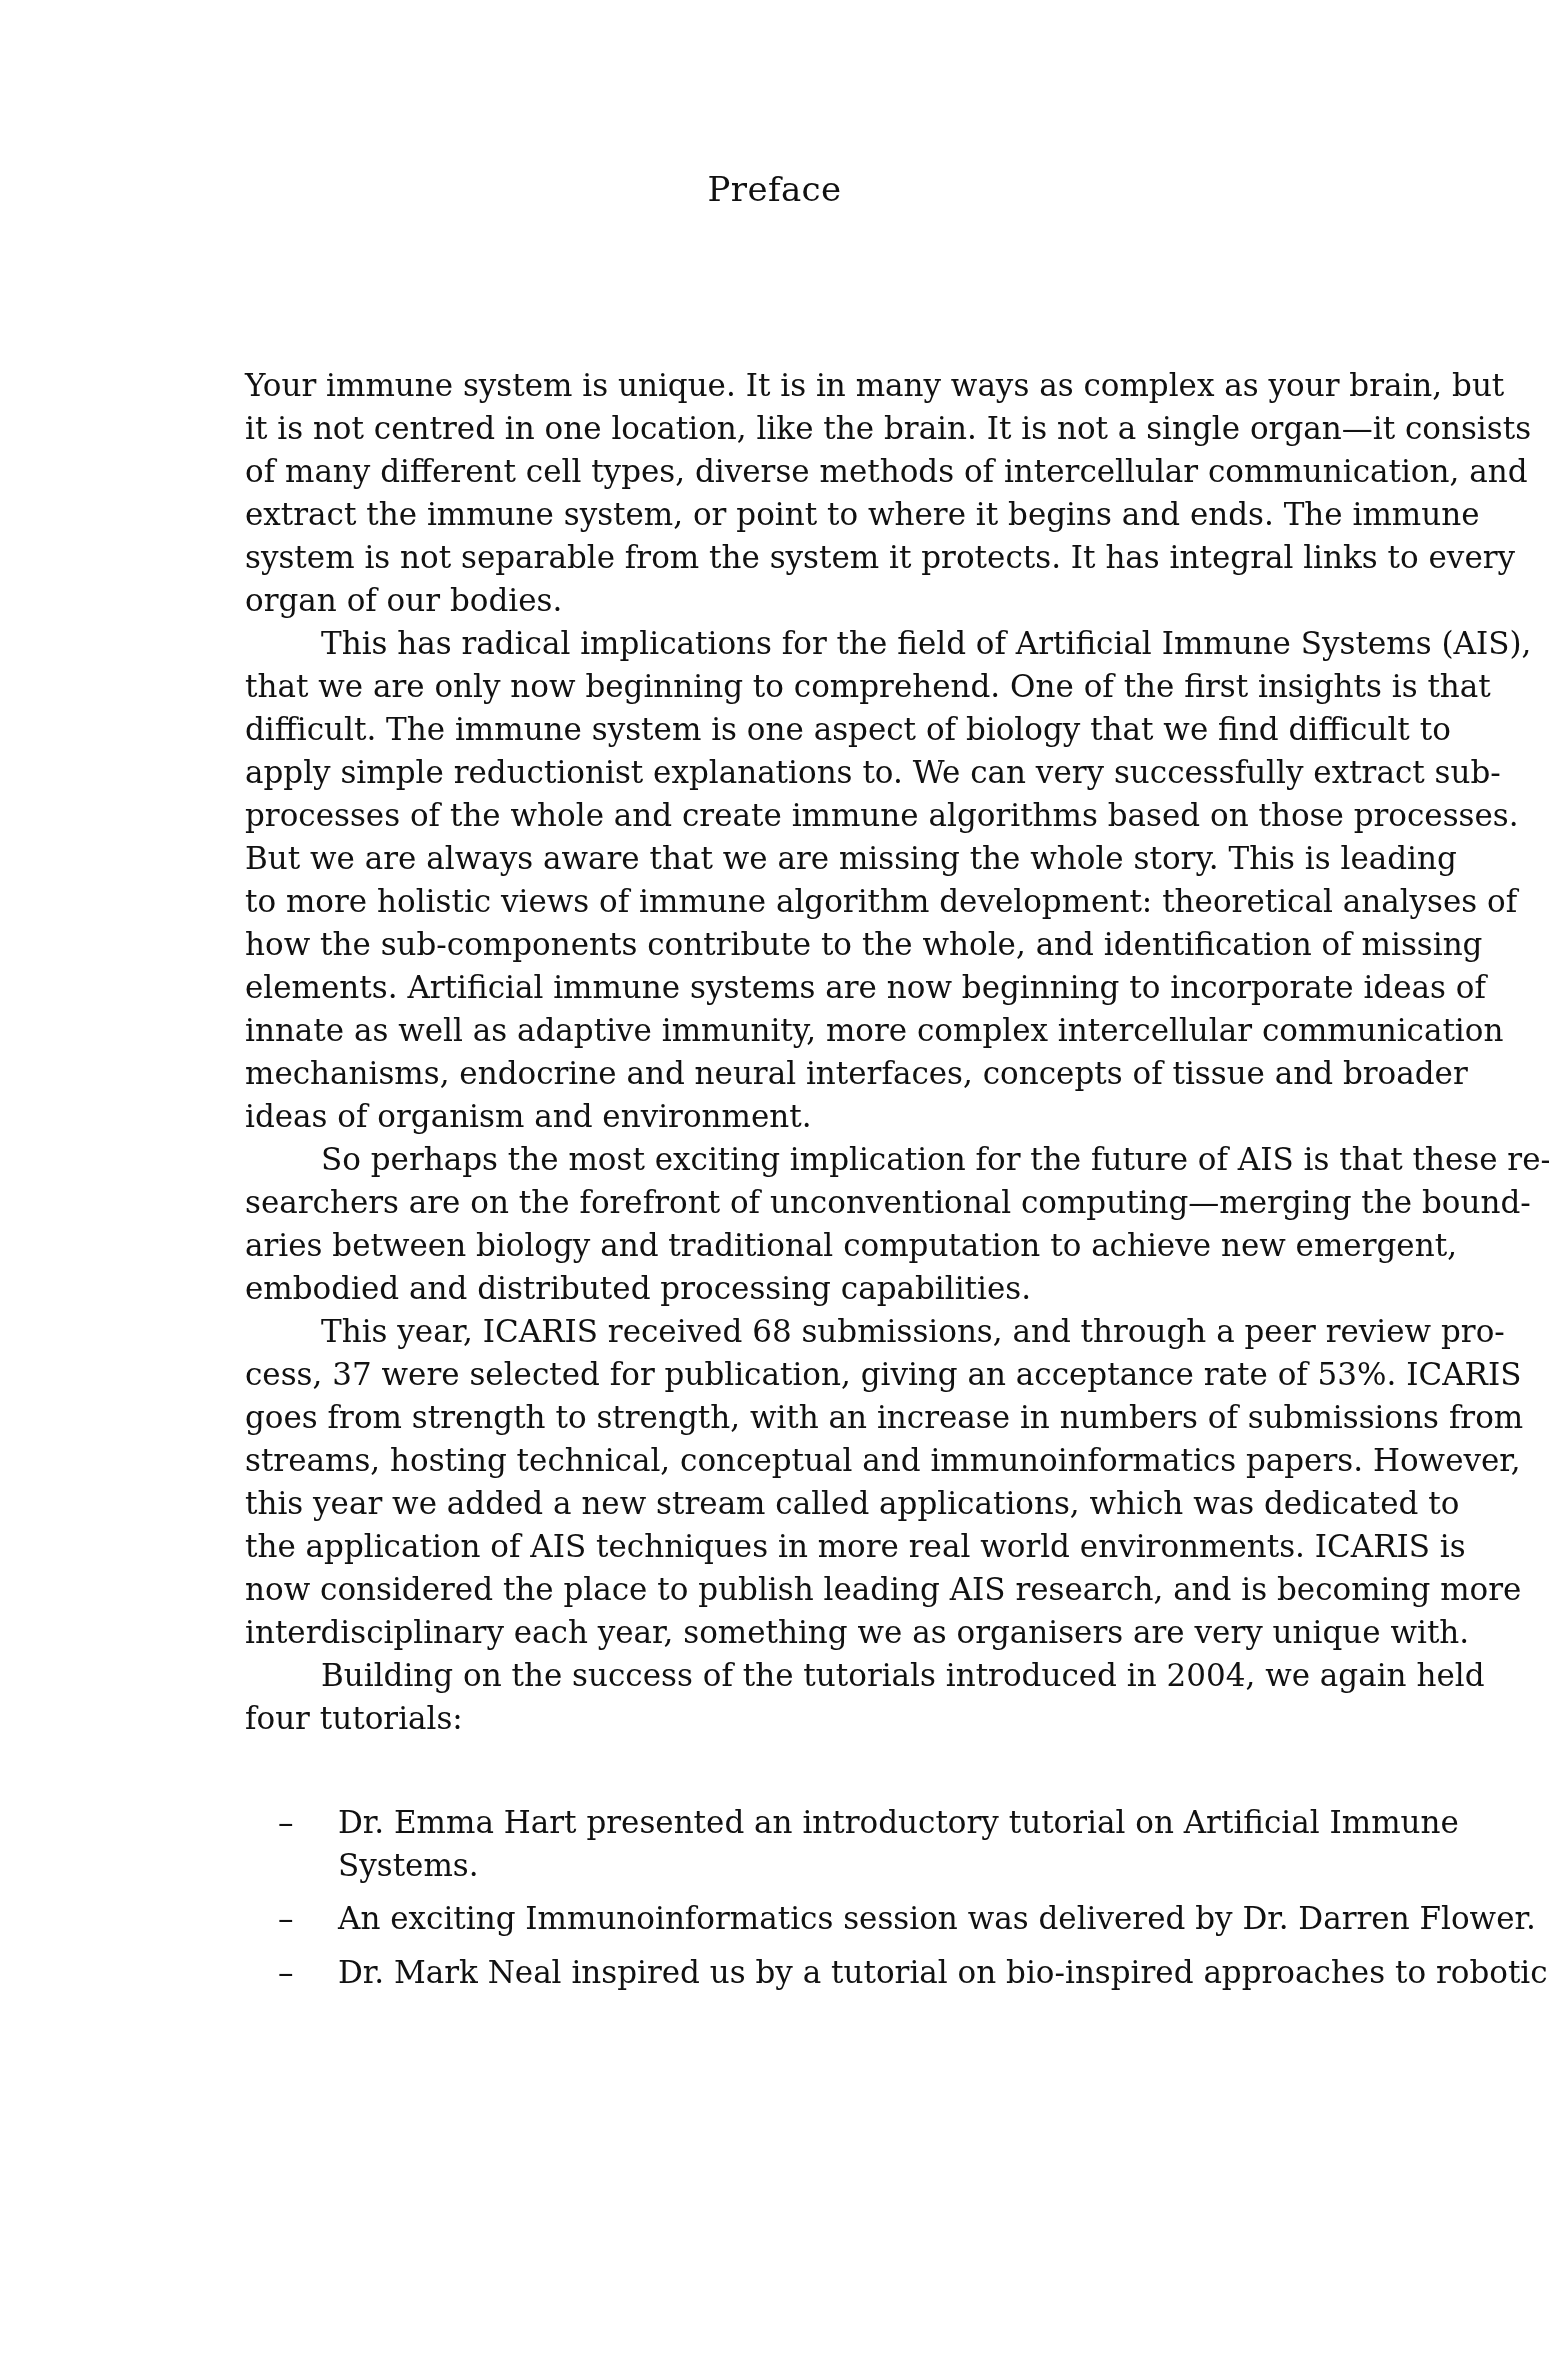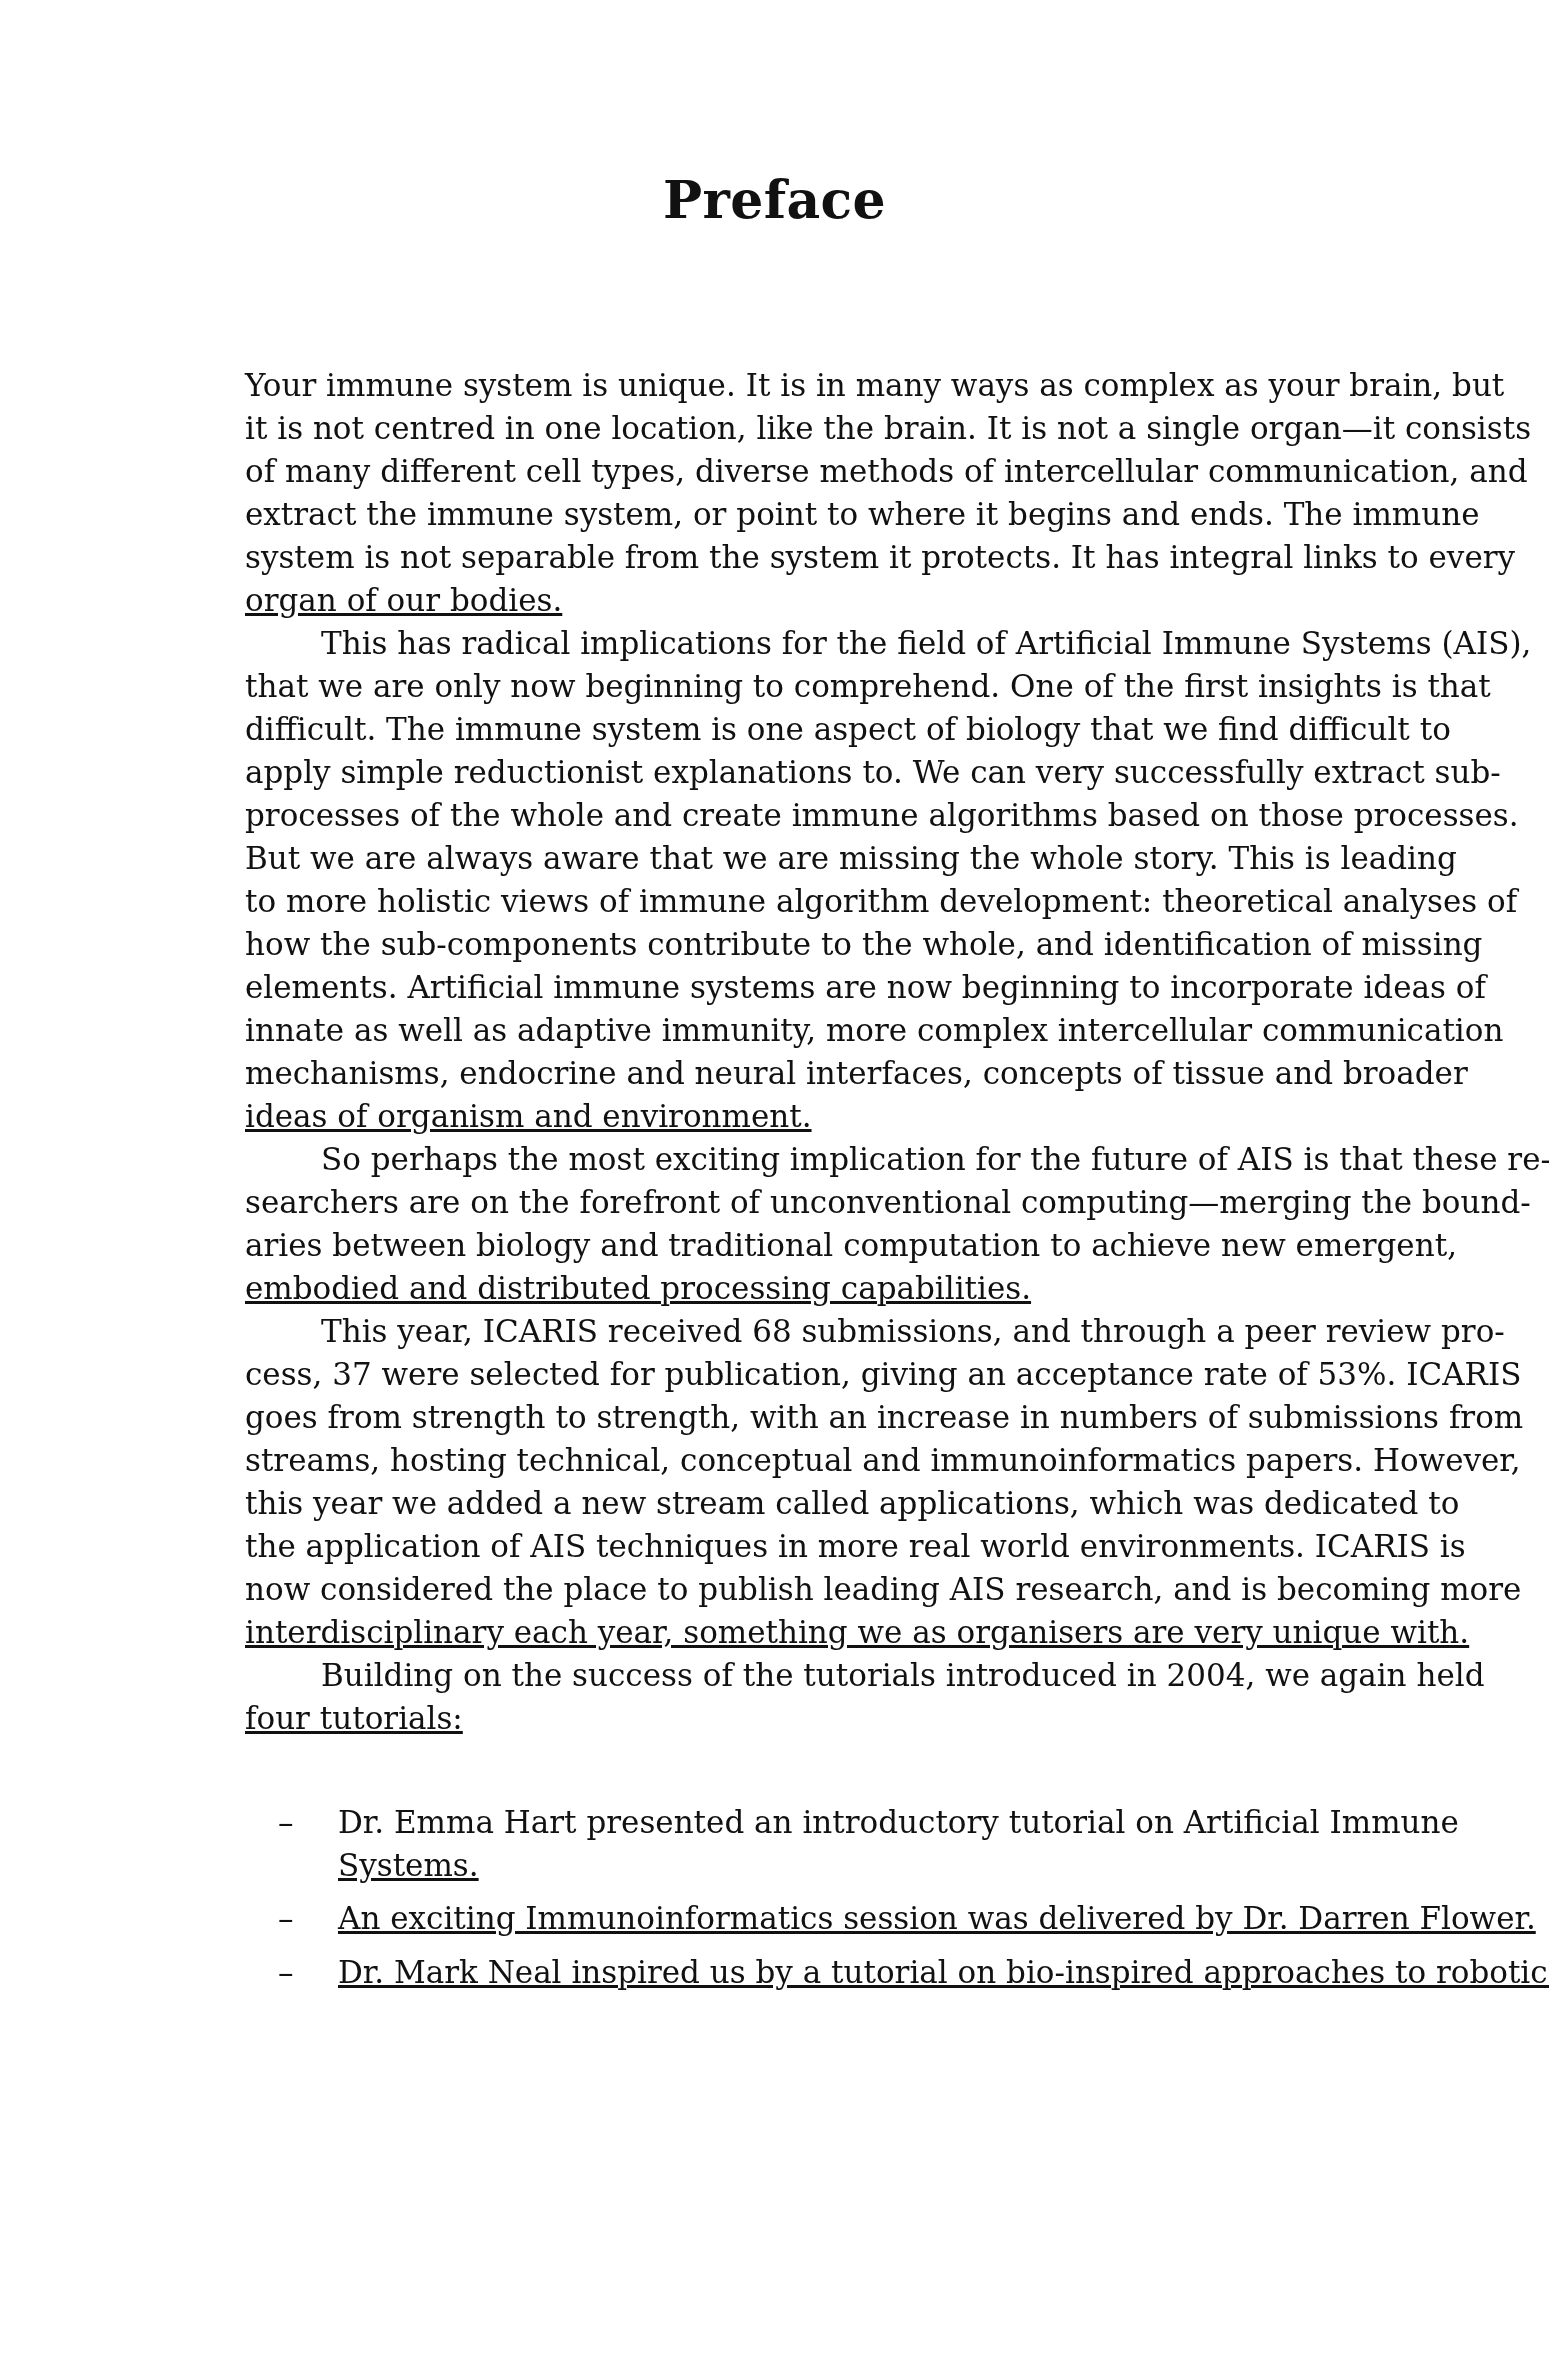--- a/index.html
+++ b/index.html
@@ -2,32 +2,32 @@
 <html style="font-size:14px"><head>
 <meta charset="utf-8">
 <style>
   html, body { margin: 0; padding: 0; background: #ffffff; }
   body {
     width: 1549px; height: 2377px; position: relative; overflow: hidden;
     font-family: "DejaVu Serif", "Liberation Serif", serif; color: #111111;
   }
   .title {
     position: absolute; left: 0; width: 1549px; top: 169px;
-    text-align: center; font-size: 52px; font-weight: bold; margin: 0;
+    text-align: center; font-size: 34px; font-weight: normal; margin: 0;
     letter-spacing: 0.4px;
   }
   .body {
     position: absolute; left: 245px; width: 1151px; top: 364px;
     font-size: 31px; line-height: 43px;
   }
   .line {
     display: block; height: 43px; white-space: nowrap;
     text-align: justify; text-align-last: justify; overflow: visible;
   }
-  .line.last { text-align-last: left; text-decoration: underline; }
+  .line.last { text-align-last: left; }
   .line.indent { padding-left: 76px; }
   .list { margin-top: 61px; padding: 0; list-style: none; }
   .list li { position: relative; padding-left: 93px; margin-bottom: 10.4px; }
   .dash { position: absolute; left: 33px; top: 0; }
 </style>
 </head>
 <body>
 
 <h1 class="title">Preface</h1>
 

